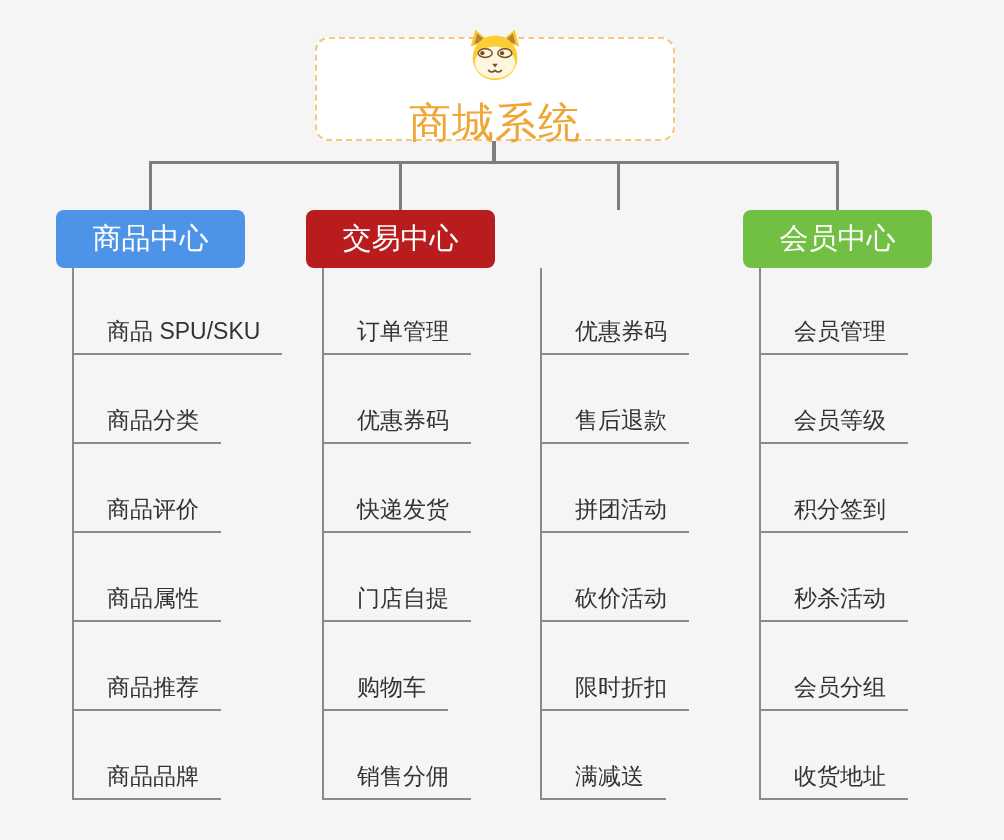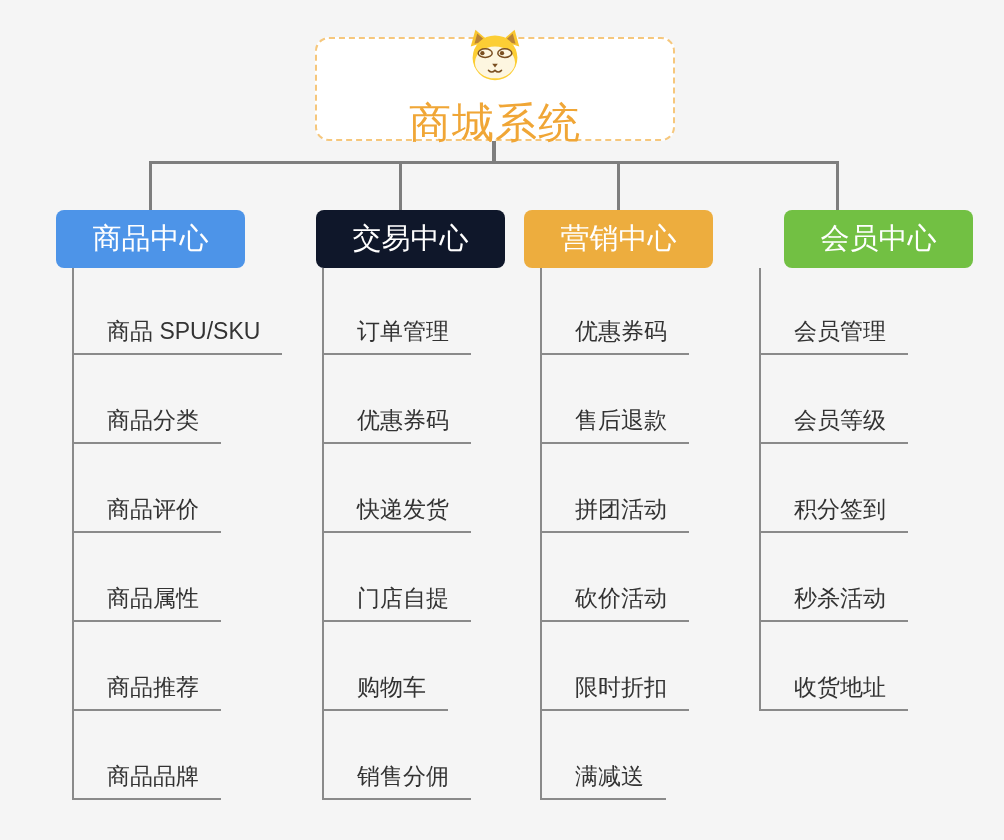--- a/index.html
+++ b/index.html
@@ -41,21 +41,21 @@
   
   .hdr{
     position:absolute;top:210px;
     width:189px;height:58px;
     border-radius:8px;
     display:flex;align-items:center;justify-content:center;
     color:#ffffff;font-size:29px;
     white-space:nowrap;
     cursor:default;
   }
-  .hdr-0{left:56px;} .hdr-1{left:306px;} .hdr-2{left:524px;} .hdr-3{left:784px;}
+  .hdr-0{left:56px;} .hdr-1{left:306px;} .hdr-2{left:524px;} .hdr-3{left:743px;}
   
   .col{
     position:absolute;top:268px;
     display:flex;flex-direction:column;align-items:flex-start;
     border-left:2px solid #8a8a8a;
   }
   .col-0{left:72px;} .col-1{left:322px;} .col-2{left:540px;} .col-3{left:759px;}
   .item{
     box-sizing:border-box;
     height:89px;
@@ -92,22 +92,21 @@
   </div>
 
   <div class="conn root-stub"></div>
   <div class="conn h-bar"></div>
   <div class="conn drop drop-0"></div>
   <div class="conn drop drop-1"></div>
   <div class="conn drop drop-2"></div>
   <div class="conn drop drop-3"></div>
 
   <div class="hdr hdr-0" style="background-color: rgb(77, 148, 232);">商品中心</div>
-  <div class="hdr hdr-1" style="background-color: #0f172a; margin-left: 10px;">交易中心</div>
-  <div class="hdr hdr-2" style="background-color: rgb(237, 173, 62);">营销中心</div>
+  <div class="hdr hdr-1" style="background-color: #b91c1c;">交易中心</div>
   <div class="hdr hdr-3" style="background-color: rgb(114, 192, 67);">会员中心</div>
 
   <div class="col col-0">
     <div class="item first">商品 SPU/SKU</div>
     <div class="item">商品分类</div>
     <div class="item">商品评价</div>
     <div class="item">商品属性</div>
     <div class="item">商品推荐</div>
     <div class="item">商品品牌</div>
   </div>
@@ -128,16 +127,17 @@
     <div class="item">砍价活动</div>
     <div class="item">限时折扣</div>
     <div class="item">满减送</div>
   </div>
 
   <div class="col col-3">
     <div class="item first">会员管理</div>
     <div class="item">会员等级</div>
     <div class="item">积分签到</div>
     <div class="item">秒杀活动</div>
+    <div class="item">会员分组</div>
     <div class="item">收货地址</div>
   </div>
 
 </div>
 
 </body></html>

